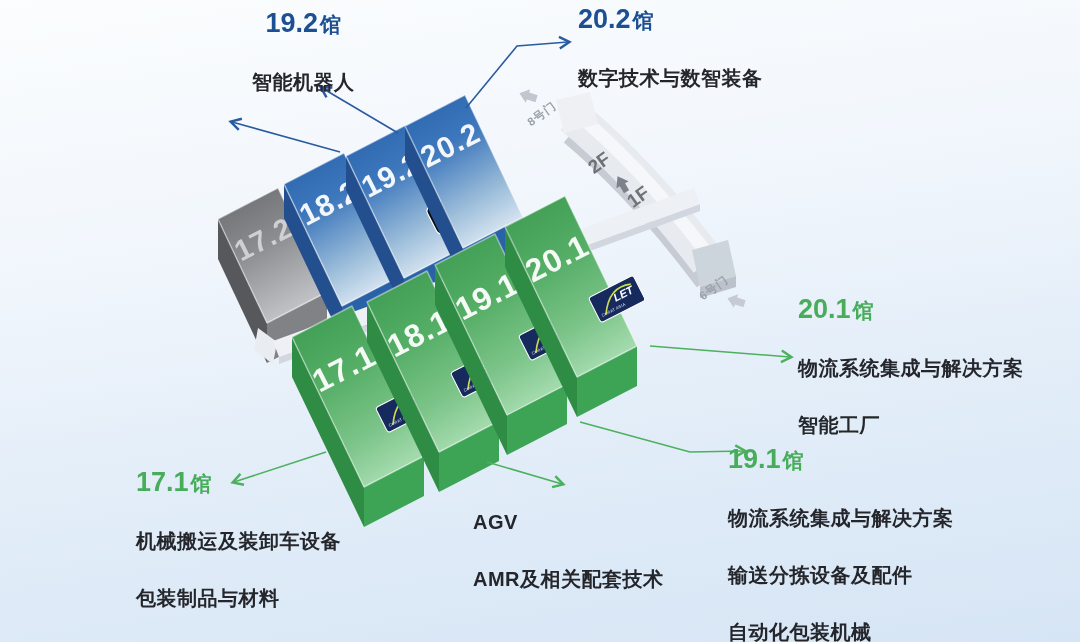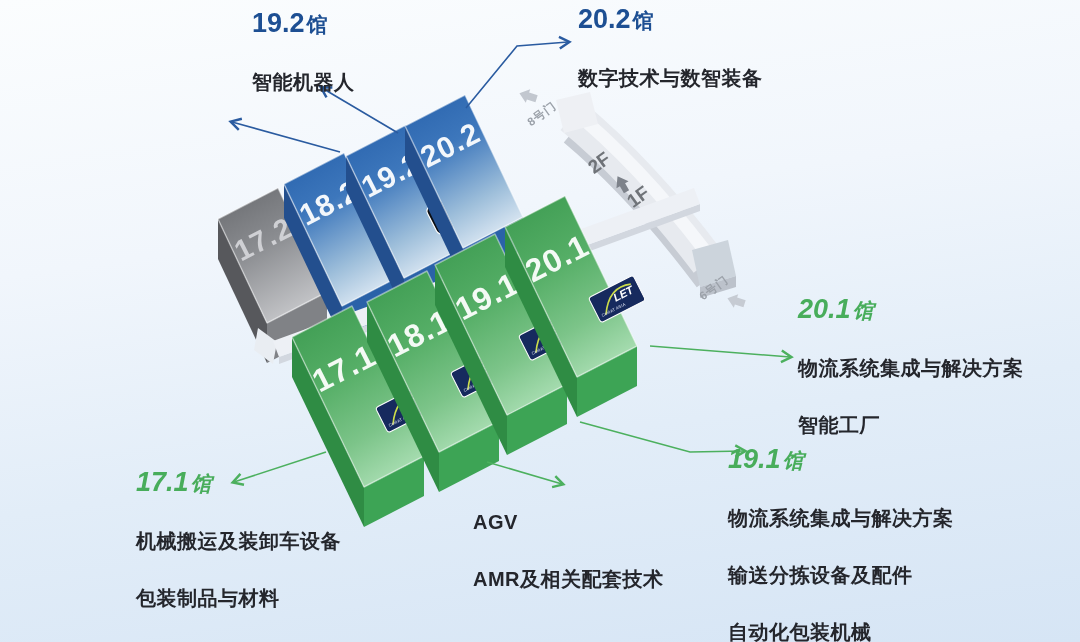--- a/index.html
+++ b/index.html
@@ -15,21 +15,21 @@
   .hallnum.gray{fill:#cfd0d4;font-size:29px;}
   .floor-label{fill:#6f7378;font-weight:bold;font-size:19px;}
   .gate-label{fill:#9ba1a9;font-weight:bold;font-size:11.5px;letter-spacing:1px;}
   .badge-let-text{fill:#ffffff;font-weight:bold;font-style:italic;font-size:11px;}
   .badge-let-sub{fill:#dde3f2;font-size:4.2px;letter-spacing:0.2px;}
   .badge-robot-text{fill:#ffffff;font-weight:bold;font-size:15px;}
   .callout{position:absolute;}
   .co-num{font-size:27px;font-weight:bold;line-height:34px;white-space:nowrap;}
   .co-num .suffix{font-size:21px;font-weight:600;margin-left:2px;}
   .co-num.blue{color:#1d4f93;}
-  .co-num.green{color:#48ad5b;font-style:italic;}
+  .co-num.green{color:#48ad5b;}
   .co-lines{margin-top:5px;}
   .co-lines div{font-size:20px;font-weight:600;color:#24262c;line-height:33px;letter-spacing:0.5px;white-space:nowrap;margin-top:24px;}
 </style>
 </head>
 <body>
 
 <div id="scene">
 
   <svg id="map-svg" width="1080" height="642" viewBox="0 0 1080 642">
     <defs>
@@ -174,21 +174,21 @@
       <line x1="398" y1="133" x2="322" y2="88" stroke="#2a5ba0" marker-end="url(#ab)"></line>
       <polyline points="466,108 517,46 568,42" stroke="#2a5ba0" marker-end="url(#ab)"></polyline>
       <line x1="326" y1="452" x2="234" y2="482" stroke="#4cb05e" marker-end="url(#ag)"></line>
       <line x1="487" y1="462" x2="562" y2="484" stroke="#4cb05e" marker-end="url(#ag)"></line>
       <polyline points="580,422 690,452 744,451" stroke="#4cb05e" marker-end="url(#ag)"></polyline>
       <line x1="650" y1="346" x2="790" y2="357" stroke="#4cb05e" marker-end="url(#ag)"></line>
     </g>
   </svg>
 
 
-  <div class="callout" style="left:252px;top:6px;">
+  <div class="callout" style="left:252px;top:6px;text-align:center;">
     <div class="co-num blue"><span>19.2</span><span class="suffix">馆</span></div>
     <div class="co-lines">
       <div>智能机器人</div>
     </div>
   </div>
 
   <div class="callout" style="left:578px;top:2px;">
     <div class="co-num blue"><span>20.2</span><span class="suffix">馆</span></div>
     <div class="co-lines">
       <div>数字技术与数智装备</div>

